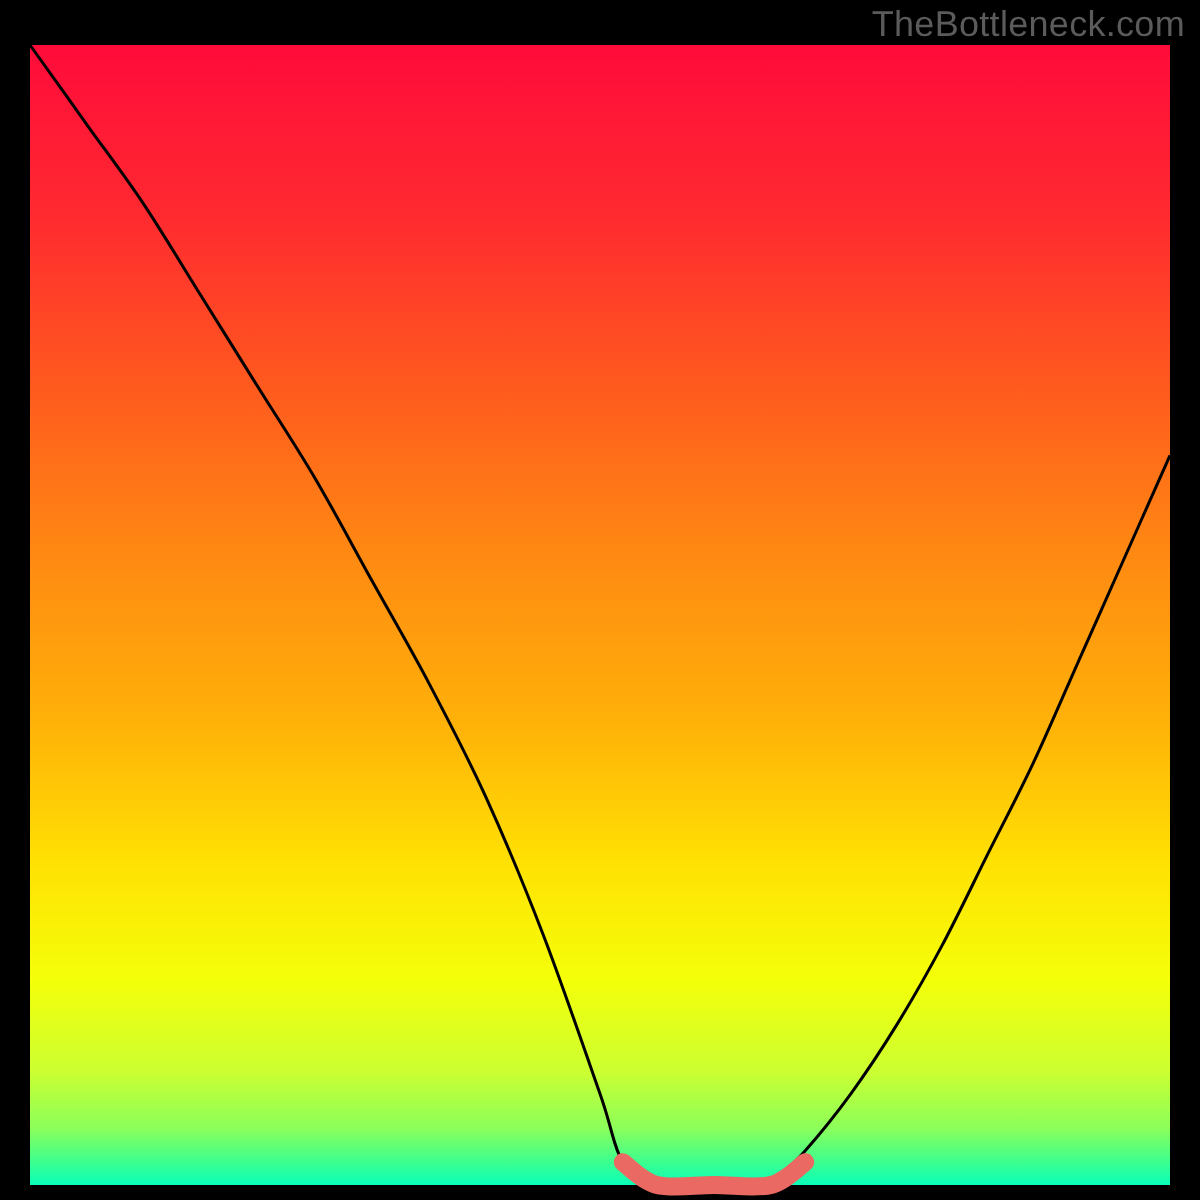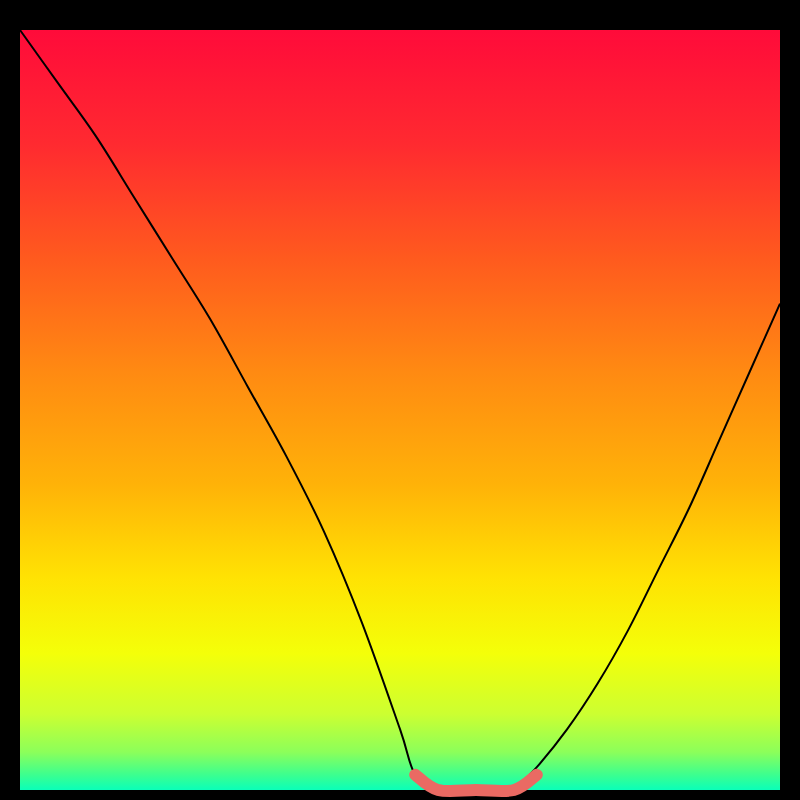--- a/index.html
+++ b/index.html
@@ -28,20 +28,21 @@
   }
   svg {
     display: block;
   }
 </style>
 </head>
 <body>
 
 <div class="frame">
 
+  <div class="watermark">TheBottleneck.com</div>
 
   <svg id="chart-svg" width="800" height="800" viewBox="0 0 800 800">
     <defs>
       <linearGradient id="bg-grad" x1="0" y1="0" x2="0" y2="1">
           <stop offset="0%" stop-color="#ff0b3a"></stop>
           <stop offset="15%" stop-color="#ff2a30"></stop>
           <stop offset="30%" stop-color="#ff5a1e"></stop>
           <stop offset="45%" stop-color="#ff8a12"></stop>
           <stop offset="60%" stop-color="#ffb308"></stop>
           <stop offset="72%" stop-color="#ffe203"></stop>

